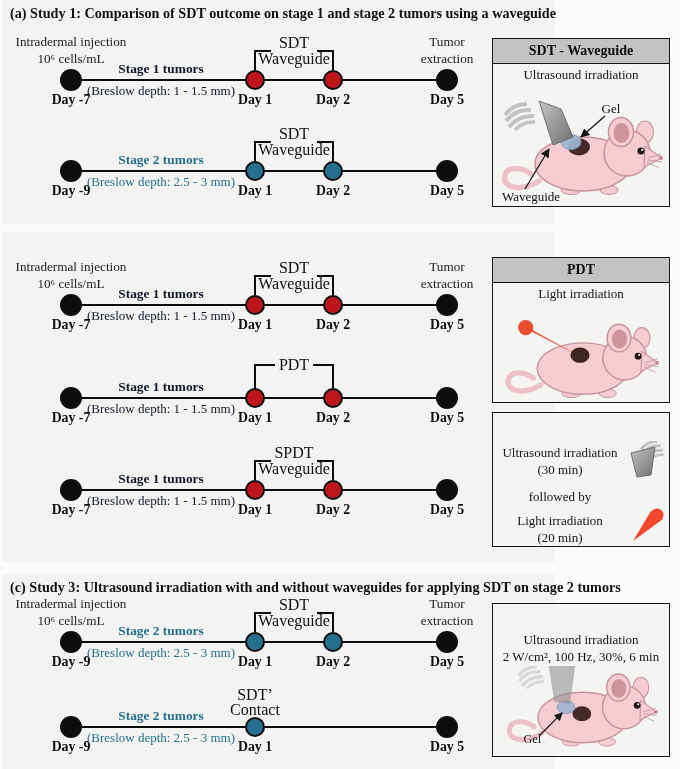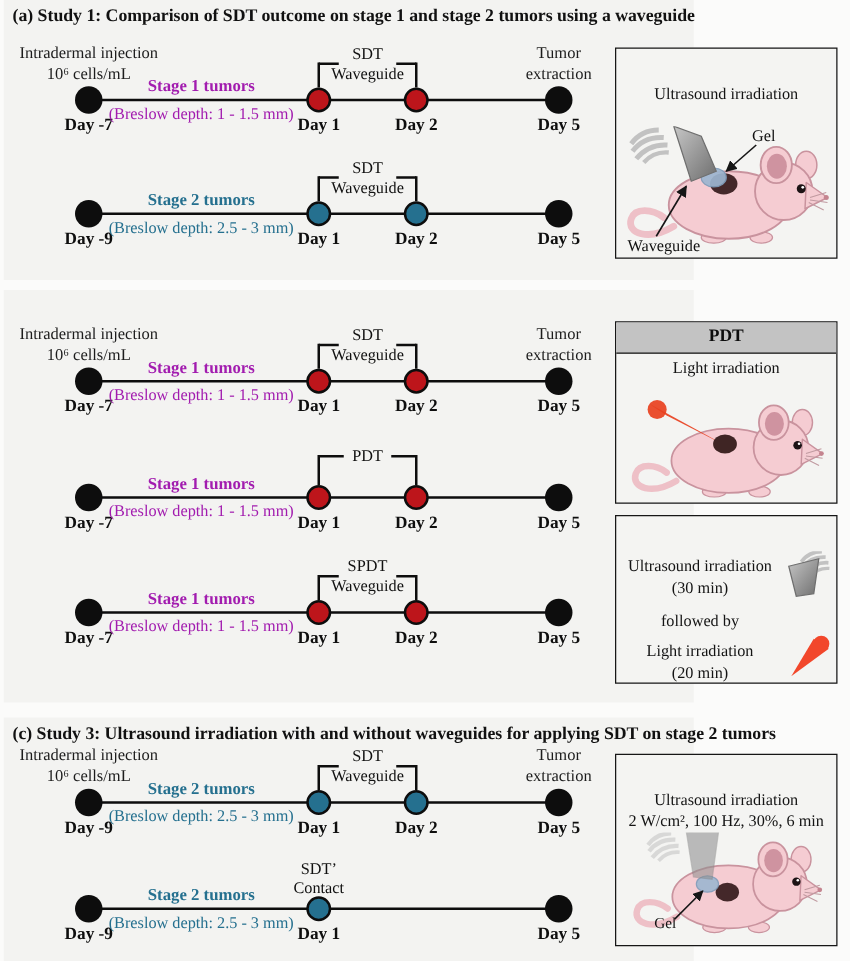--- a/index.html
+++ b/index.html
@@ -17,23 +17,23 @@
   .dot{position:absolute;border-radius:50%;box-sizing:content-box}
   .dot.black{width:22px;height:22px;background:#0d0d0d}
   .dot.colored{width:16px;height:16px;border:2.5px solid #0d0d0d}
   .dot.red-dot{background:#bd151b}
   .dot.teal-dot{background:#25708f}
   .day-label{position:absolute;width:90px;text-align:center;font-weight:700;font-size:13.8px;color:#0e0e0e}
   .top-label{position:absolute;text-align:center;font-size:13.2px;color:#1c1c1c;line-height:17px}
   .stage-l1,.stage-l2{position:absolute;width:240px;text-align:center;line-height:15px}
   .stage-l1{font-weight:700;font-size:13.4px}
   .stage-l2{font-size:13px}
-  .red-text{color:#a21caf}
+  .red-text{color:#0f172a}
   .teal-text{color:#25708f}
-  .bk-text{position:absolute;text-align:center;font-size:13px;color:#101010;line-height:15px}
+  .bk-text{position:absolute;text-align:center;font-size:16px;color:#101010;line-height:15px}
   .bk{position:absolute;background:#0d0d0d}
   .bk.h{height:1.6px}
   .bk.v{width:1.6px}
   .sidebox{position:absolute;left:489px;width:178px;background:#f4f4f2;border:1.8px solid #161616;box-sizing:border-box}
   .sidebox-header{position:absolute;left:0;right:0;top:0;height:24px;background:#c3c3c3;border-bottom:1.8px solid #161616;
     text-align:center;font-weight:700;font-size:14px;line-height:23px;color:#0d0d0d}
   .sidebox .line{position:absolute;left:0;right:0;text-align:center;font-size:13px;color:#141414}
   .sidebox svg{position:absolute}
   .annot-svg{font-size:13px;fill:#111;font-family:"Liberation Serif","DejaVu Serif",serif}
   .hiddefs{position:absolute;width:0;height:0}
@@ -71,20 +71,21 @@
       <path stroke-width="4" d="M37,15 Q22,14 12,26"></path>
       <path stroke-width="3.5" d="M38,21 Q26,20 18,29"></path>
     </g>
   </defs>
 </svg>
 
 <div class="panel" id="panel-a">
   <div class="panel-title">(a) Study 1: Comparison of SDT outcome on stage 1 and stage 2 tumors using a waveguide</div>
 
   <div class="sidebox" style="top:38px;height:169px">
+    <div class="sidebox-header">SDT - Waveguide</div>
     <div class="line" style="top:28px">Ultrasound irradiation</div>
     <svg style="left:2px;top:62px" width="170" height="104" viewBox="0 0 170 104">
       <use href="#mouse-base"></use>
       <ellipse cx="84" cy="46" rx="11" ry="8.5" fill="#44282a"></ellipse>
       <ellipse cx="76" cy="41" rx="10" ry="7.5" fill="#9db6d0" stroke="#7e9cba" opacity="0.92"></ellipse>
       <polygon points="44,0 66,8 78,36 58,44" fill="url(#coneGrad)" stroke="#6f6f6f"></polygon>
       <use href="#waves" transform="translate(2,0)"></use>
       <line x1="110" y1="15" x2="86" y2="36" stroke="#161616" stroke-width="1.3" marker-end="url(#ah)"></line>
       <line x1="30" y1="88" x2="54" y2="48" stroke="#161616" stroke-width="1.3" marker-end="url(#ah)"></line>
       <text x="116" y="12" text-anchor="middle" class="annot-svg">Gel</text>

